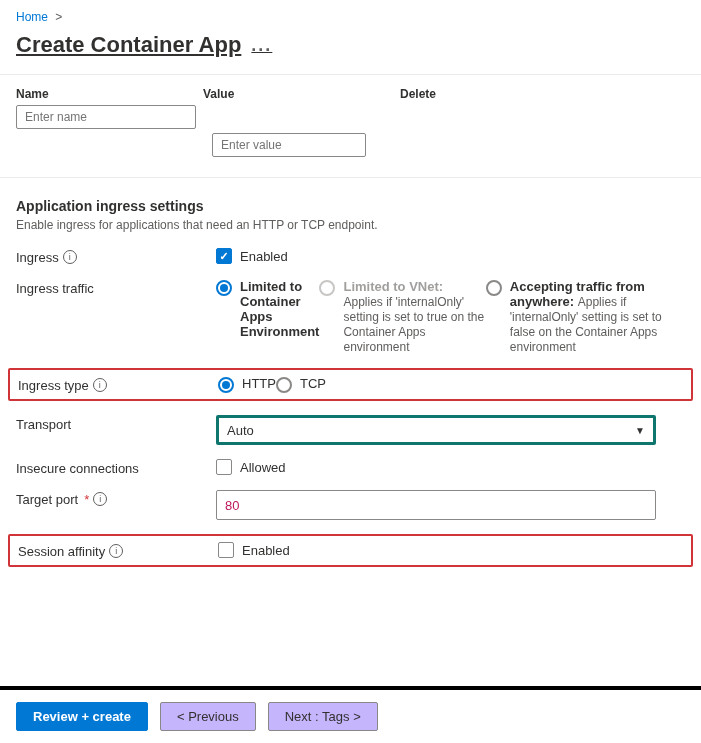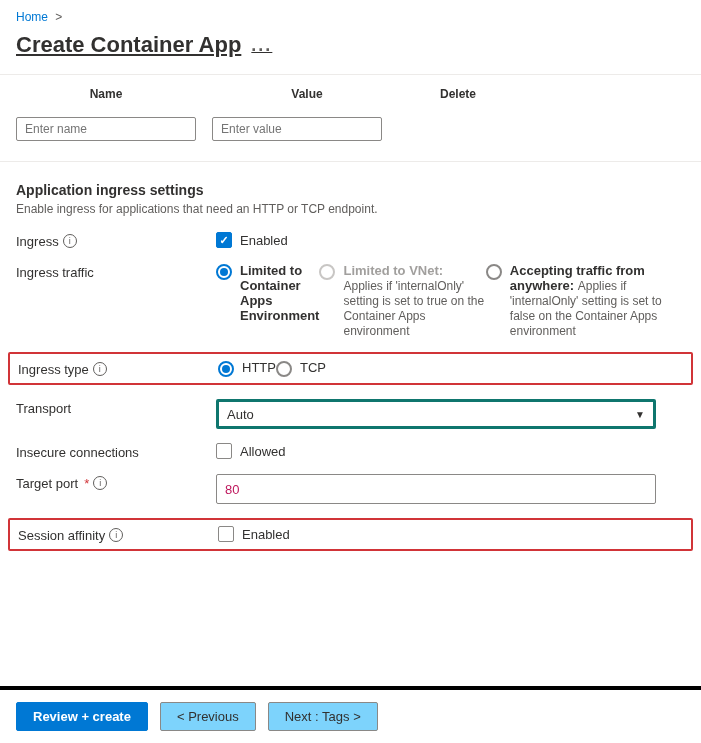--- a/index.html
+++ b/index.html
@@ -45,23 +45,22 @@
       border-top: 1px solid #edebe9;
       margin: 0 0 12px 0;
     }
 
     .name-value-section {
       padding: 0 16px 12px 16px;
     }
 
     .nv-header {
       display: flex;
-      gap: 16px;
-      margin-bottom: 16px;
-      text-align: center;
+      gap: 7px;
+      margin-bottom: 4px;
     }
 
     .nv-header-item {
       font-size: 12px;
       font-weight: 600;
       color: #323130;
     }
 
     .nv-header-item:first-child { width: 180px; }
     .nv-header-item:nth-child(2) { width: 190px; }
@@ -283,21 +282,21 @@
       color: #fff;
       border: 1px solid #0078d4;
       border-radius: 2px;
       padding: 6px 16px;
       font-size: 13px;
       cursor: pointer;
       font-weight: 600;
     }
 
     .btn-secondary {
-      background: #7dd3fc;
+      background: #c4b5fd;
       color: #323130;
       border: 1px solid #8a8886;
       border-radius: 2px;
       padding: 6px 16px;
       font-size: 13px;
       cursor: pointer;
     }
 
     .form-row.highlighted {
       border: 2px solid #d13438;
@@ -322,21 +321,21 @@
 <hr class="divider">
 
 <div class="name-value-section">
   <div class="nv-header">
     <div class="nv-header-item">Name</div>
     <div class="nv-header-item">Value</div>
     <div class="nv-header-item">Delete</div>
   </div>
   <div class="nv-row">
     <input class="nv-input" style="width: 180px;" placeholder="Enter name">
-    <input class="nv-input" style="width: 170px;" placeholder="Enter value">
+    <input class="nv-input" style="width: 154px; margin-top: 28px;" placeholder="Enter value">
   </div>
 </div>
 
 <hr class="section-divider">
 
 <div class="ingress-section">
   <div class="section-title">Application ingress settings</div>
   <div class="section-desc">Enable ingress for applications that need an HTTP or TCP endpoint.</div>
 
   <div class="form-row">

